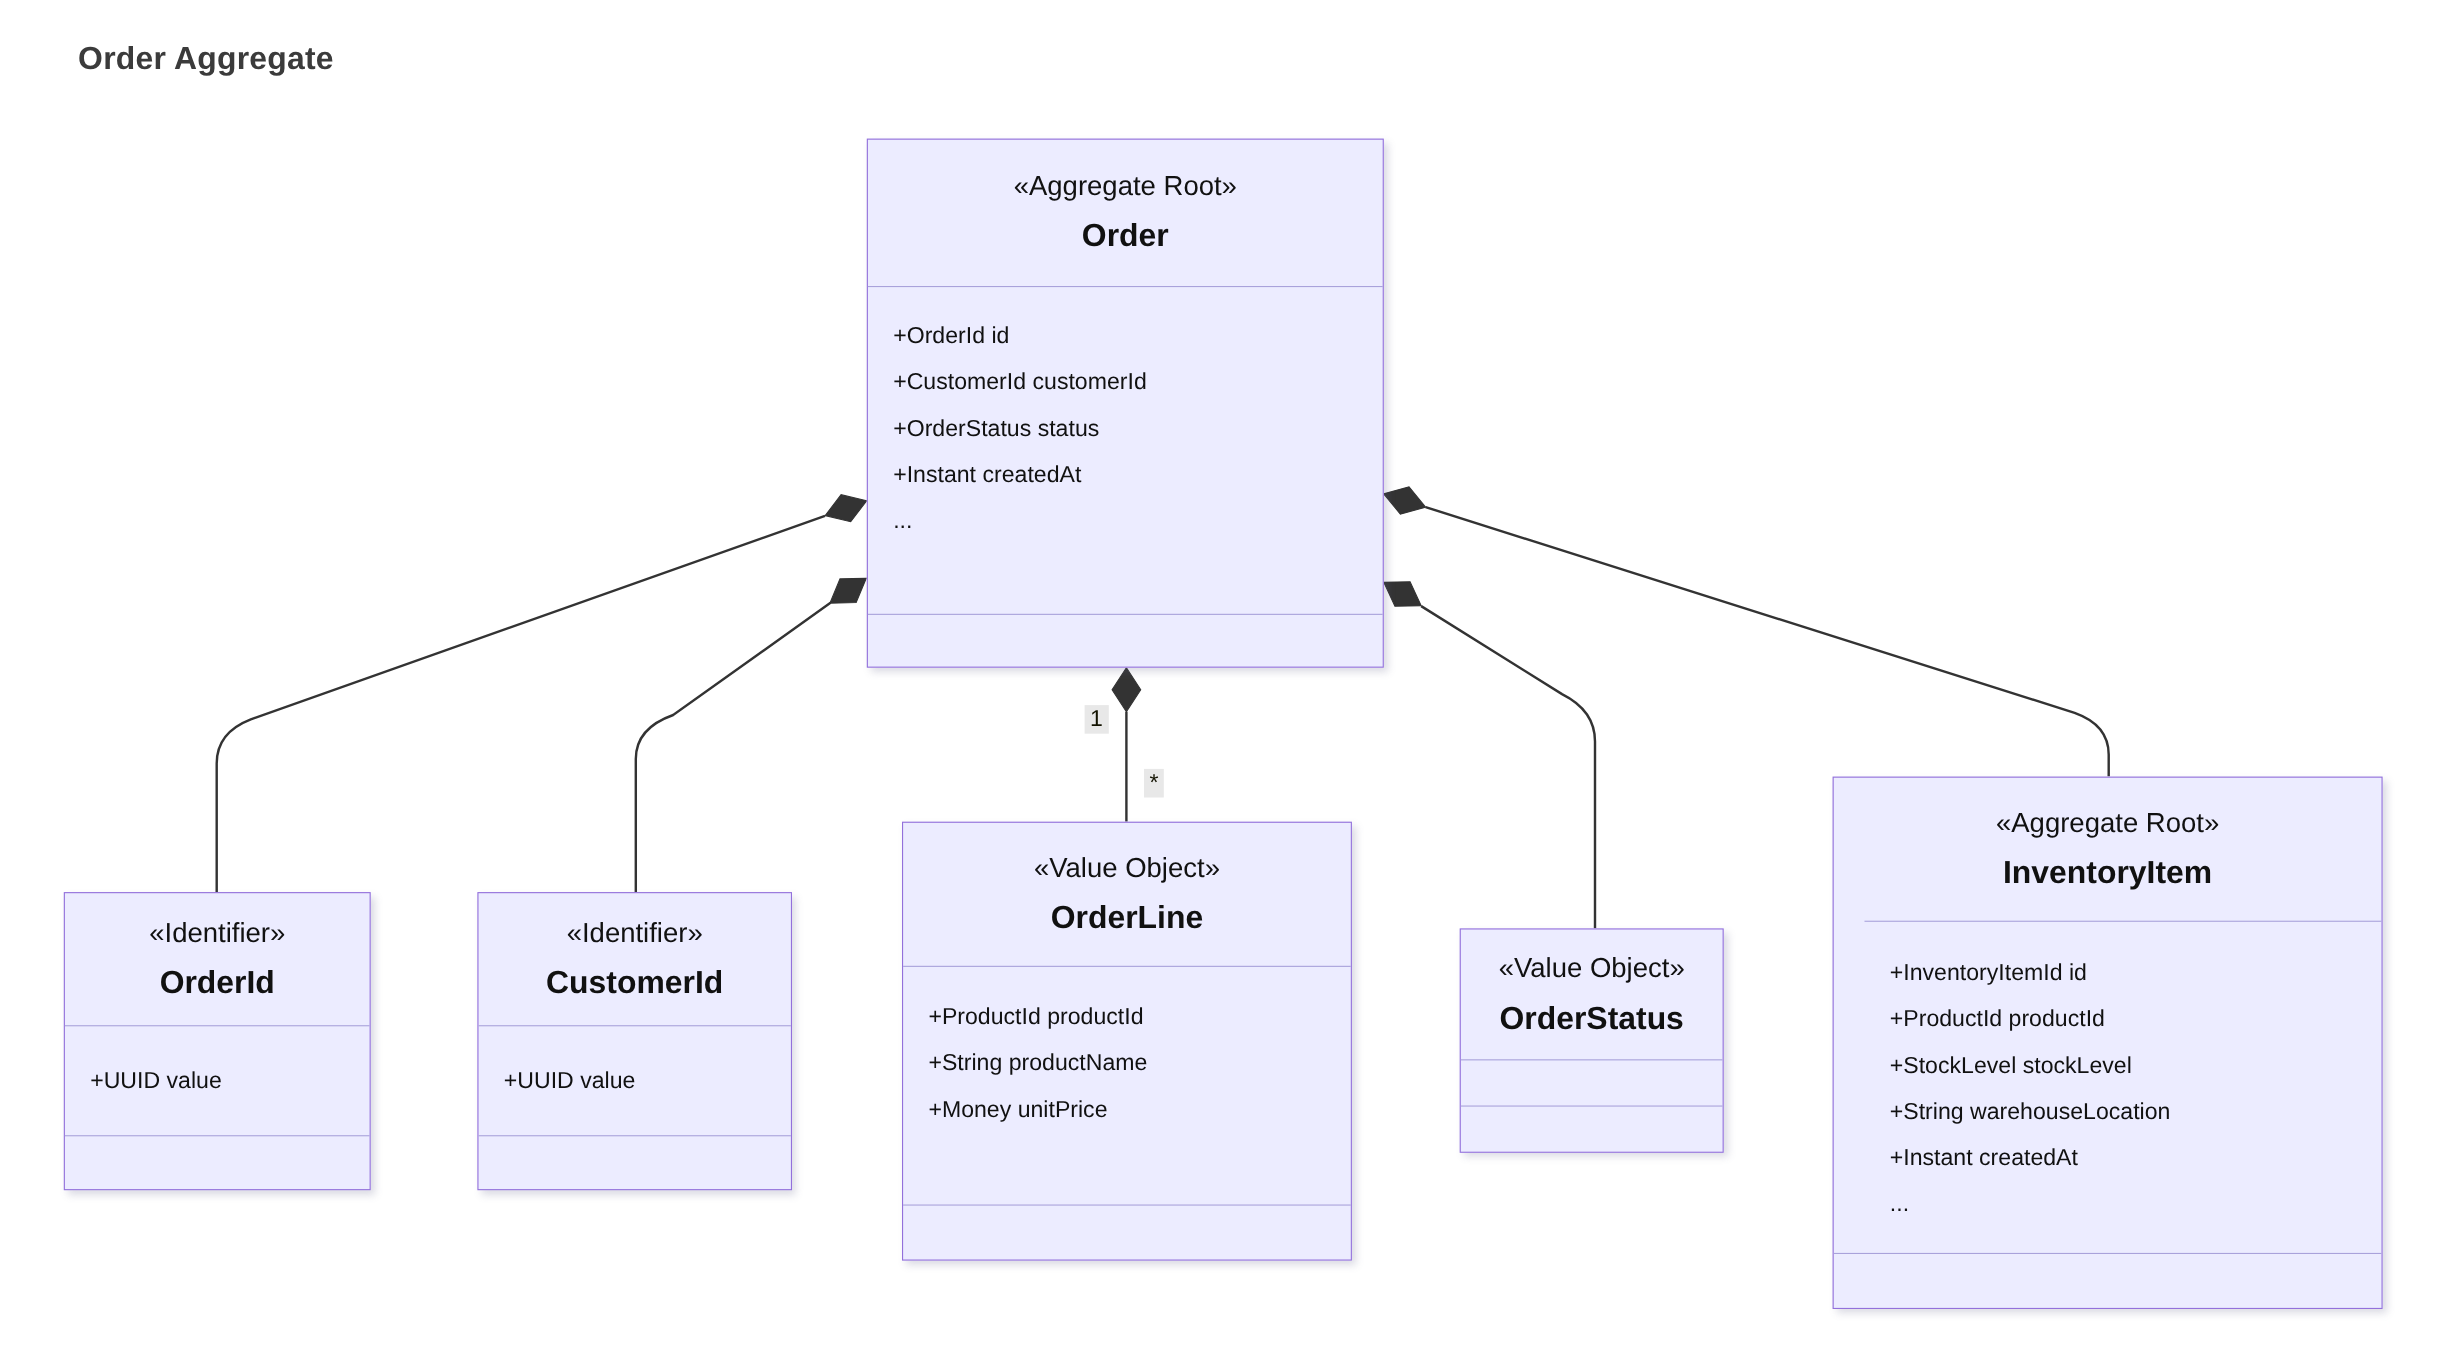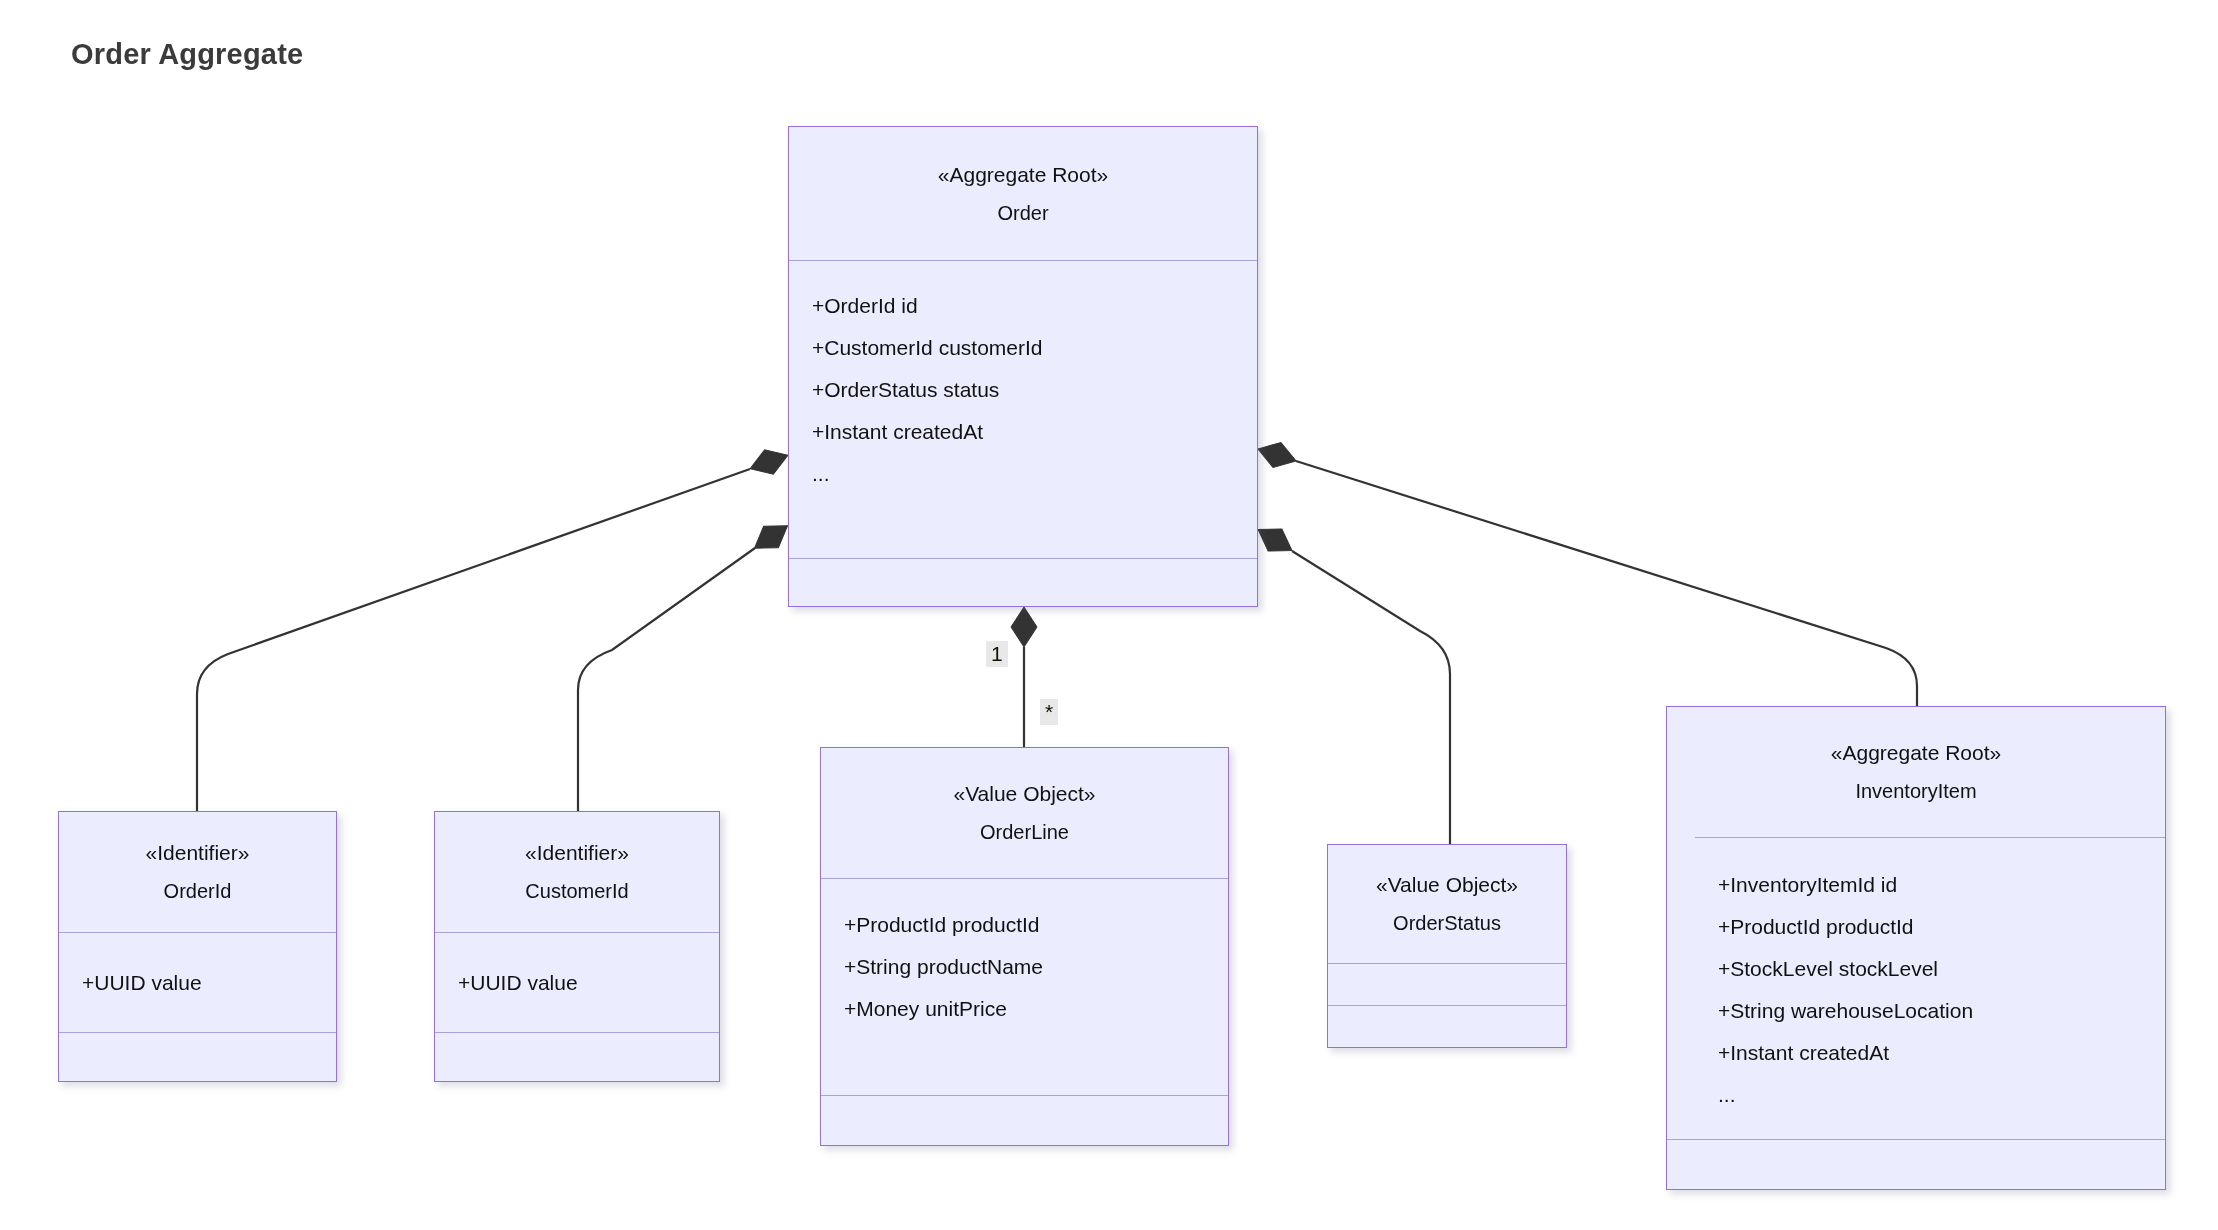--- a/index.html
+++ b/index.html
@@ -57,22 +57,22 @@
     box-shadow: 4px 4px 7px rgba(90, 90, 130, 0.22);
   }
   .cb-header {
     display: flex;
     flex-direction: column;
     align-items: center;
     justify-content: center;
     gap: 15px;
     box-sizing: border-box;
   }
-  .cb-stereo { font-size: 21px; }
-  .cb-name   { font-size: 20px; font-weight: normal; text-align: right; }
+  .cb-stereo { font-size: 25px; }
+  .cb-name   { font-size: 29px; font-weight: bold; text-align: right; }
   .cb-attrs {
     flex: 1;
     box-sizing: border-box;
     padding-left: 23px;
     border-top: 1px solid var(--box_divider, #A9A2DB);
   }
   .cb-attrs.center-v {
     display: flex;
     align-items: center;
     padding-top: 0;

